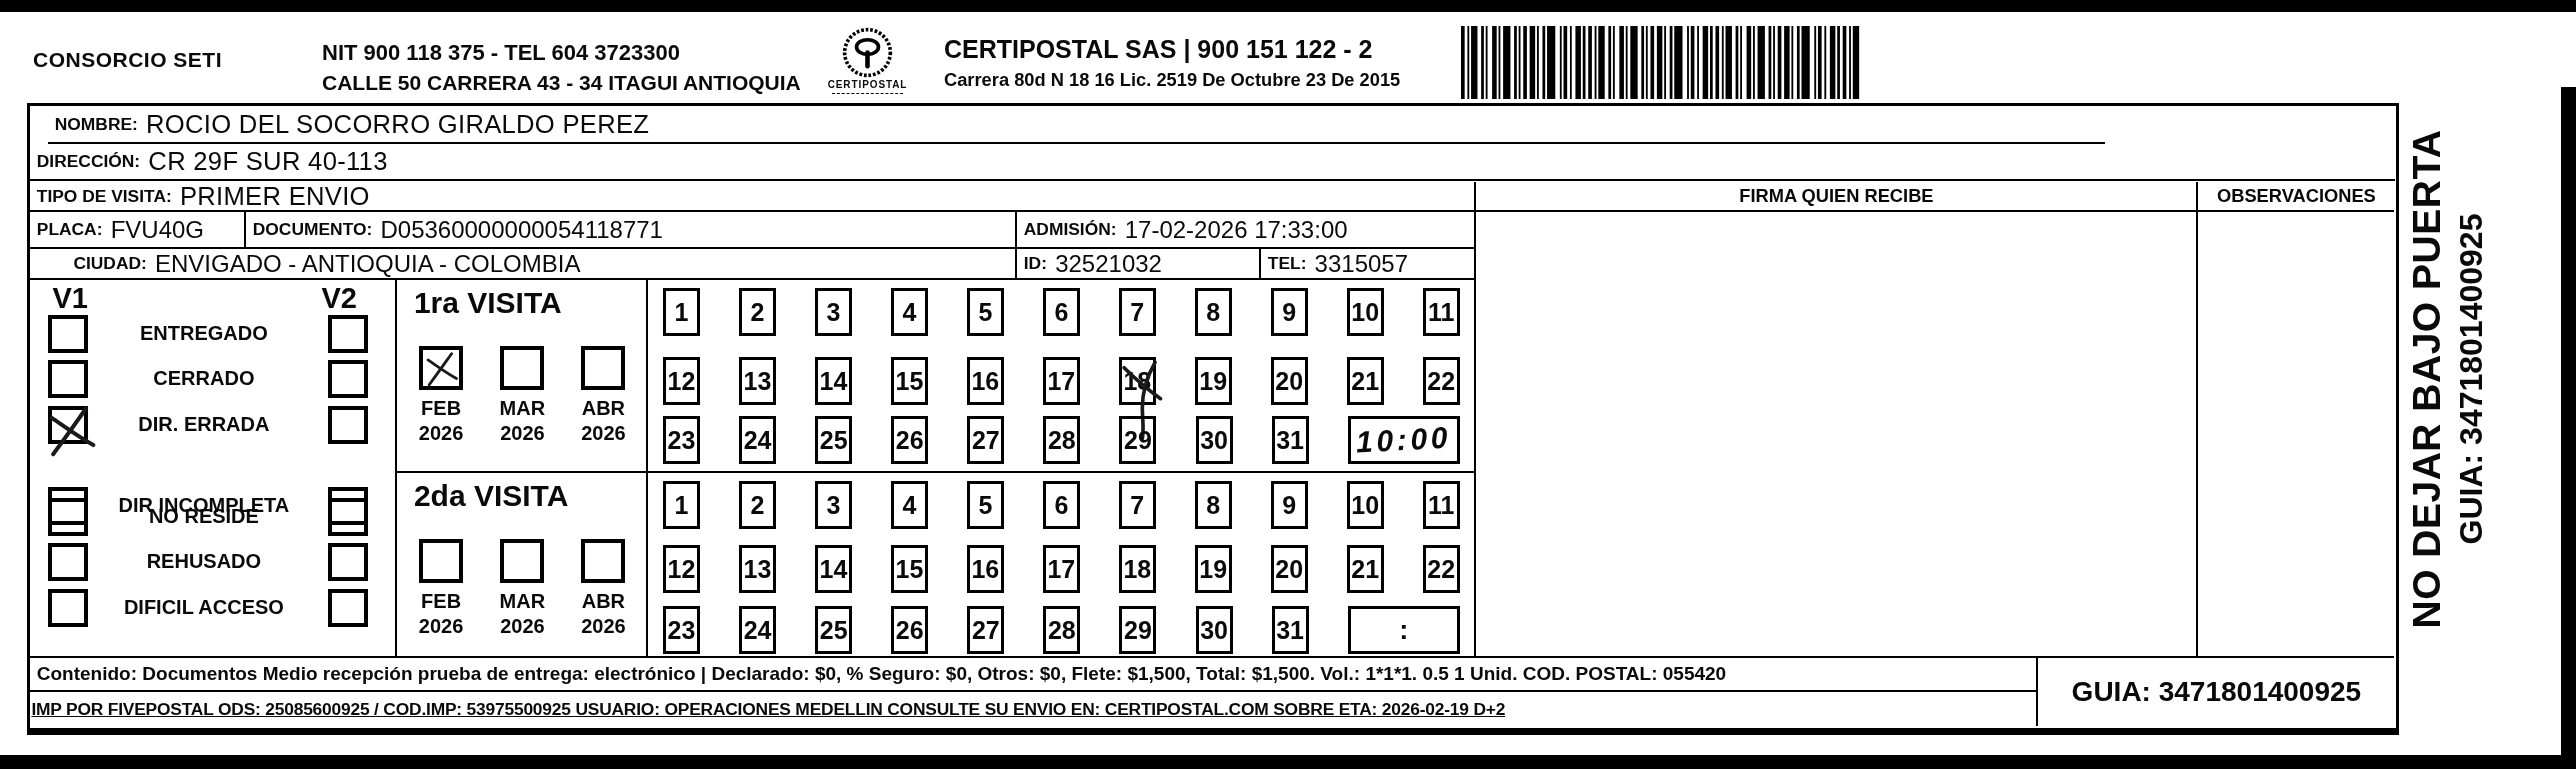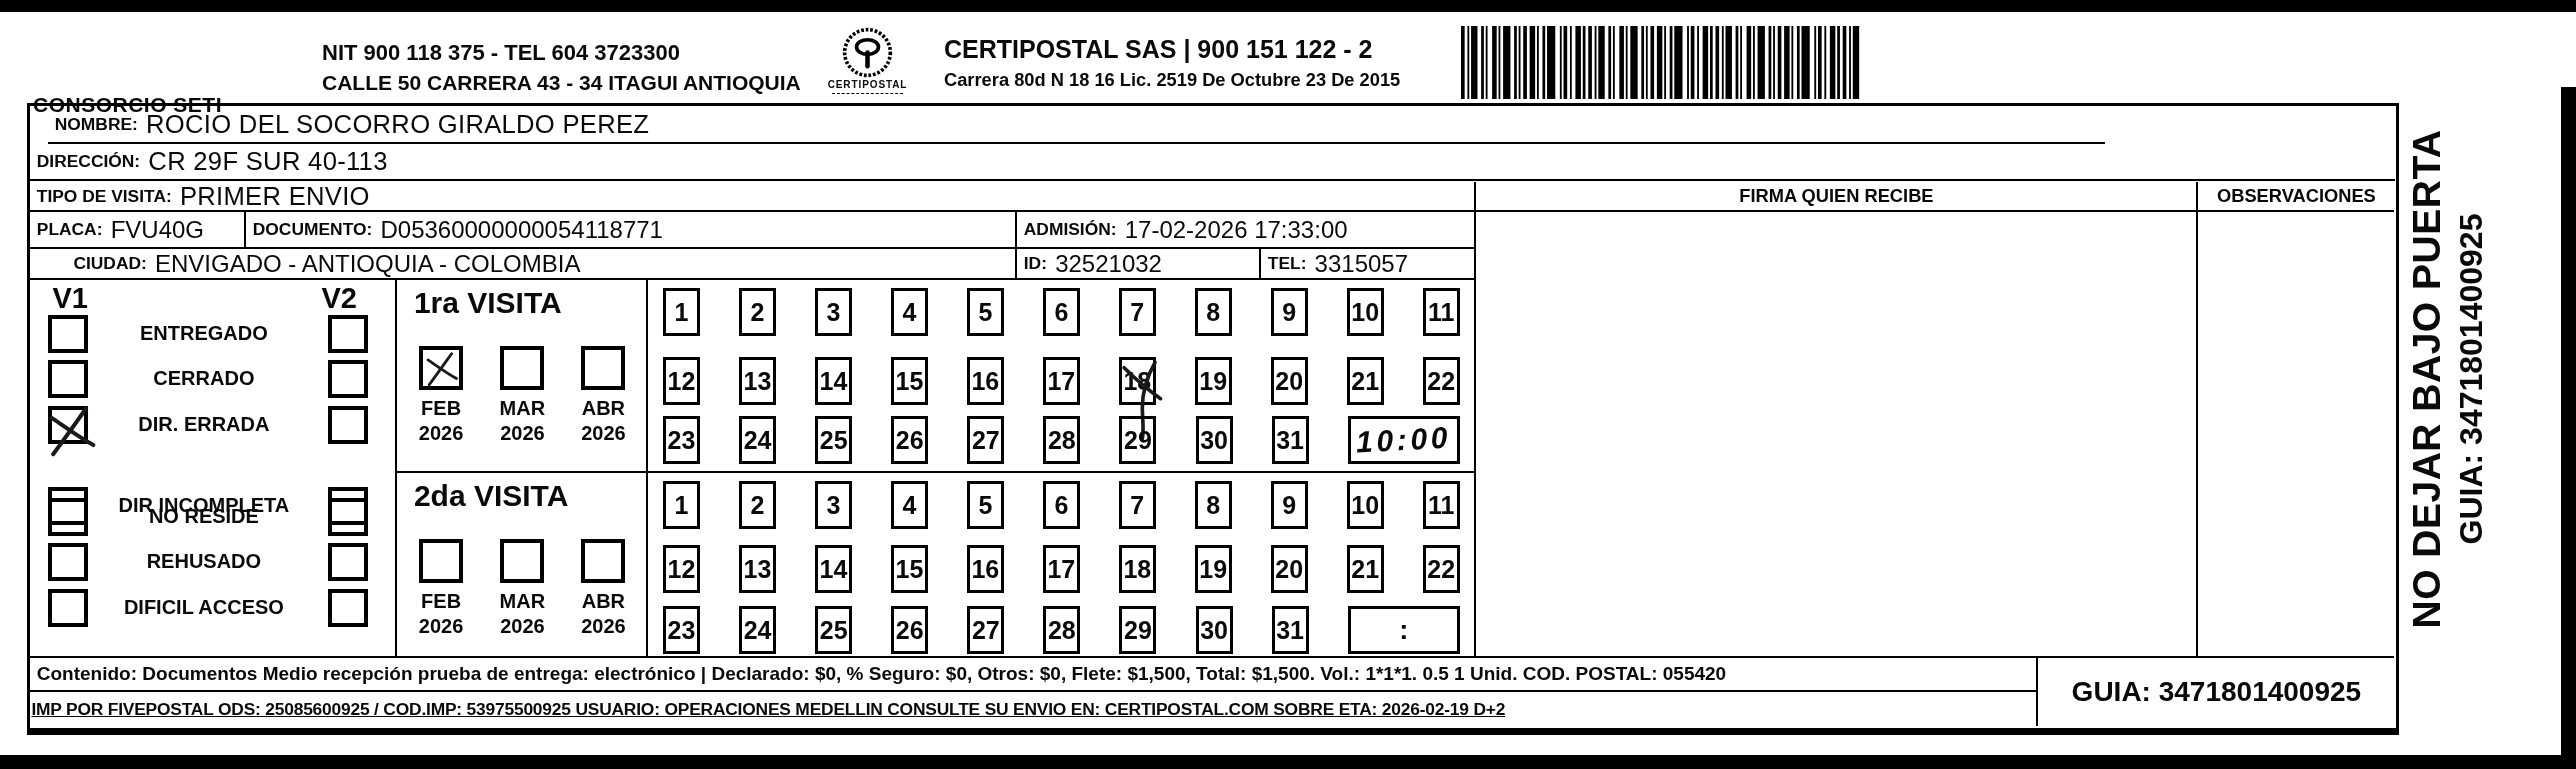--- a/index.html
+++ b/index.html
@@ -3,21 +3,21 @@
 <meta charset="utf-8">
 <style>
   html,body{margin:0;padding:0;width:2576px;height:770px;background:#fff;overflow:hidden;
     font-family:"Liberation Sans",sans-serif;color:#0a0a0a;}
   .abs{position:absolute;}
   
   .bar-top{left:0;top:0;width:2576px;height:12px;background:#000;}
   .bar-bottom{left:0;top:755px;width:2576px;height:14.6px;background:#000;}
   .bar-right{left:2561px;top:87px;width:14.6px;height:683px;background:#000;}
   
-  .company{left:33px;top:48px;font-size:21px;font-weight:600;letter-spacing:0.5px;margin-top:45px;}
+  .company{left:33px;top:48px;font-size:21px;font-weight:600;letter-spacing:0.5px;}
   .nit{left:322px;top:40px;font-size:22px;font-weight:600;}
   .calle{left:322px;top:71px;font-size:21px;font-weight:600;}
   .logo{left:817px;top:25.6px;width:101px;height:80px;text-align:center;}
   .logo svg{display:block;margin:0 auto;}
   .logo-name{font-size:10px;font-weight:800;letter-spacing:0.9px;margin-top:0.9px;}
   .logo-tag{width:71px;height:0;border-bottom:1.8px dashed #000;margin:2.7px auto 0;}
   .carrier{left:944px;top:35px;font-size:25px;font-weight:700;}
   .carrier-addr{left:944px;top:69px;font-size:18.3px;font-weight:700;}
   .barcode{left:1461px;top:25.6px;width:400px;height:73px;}
   .barcode rect{fill:#000;}

